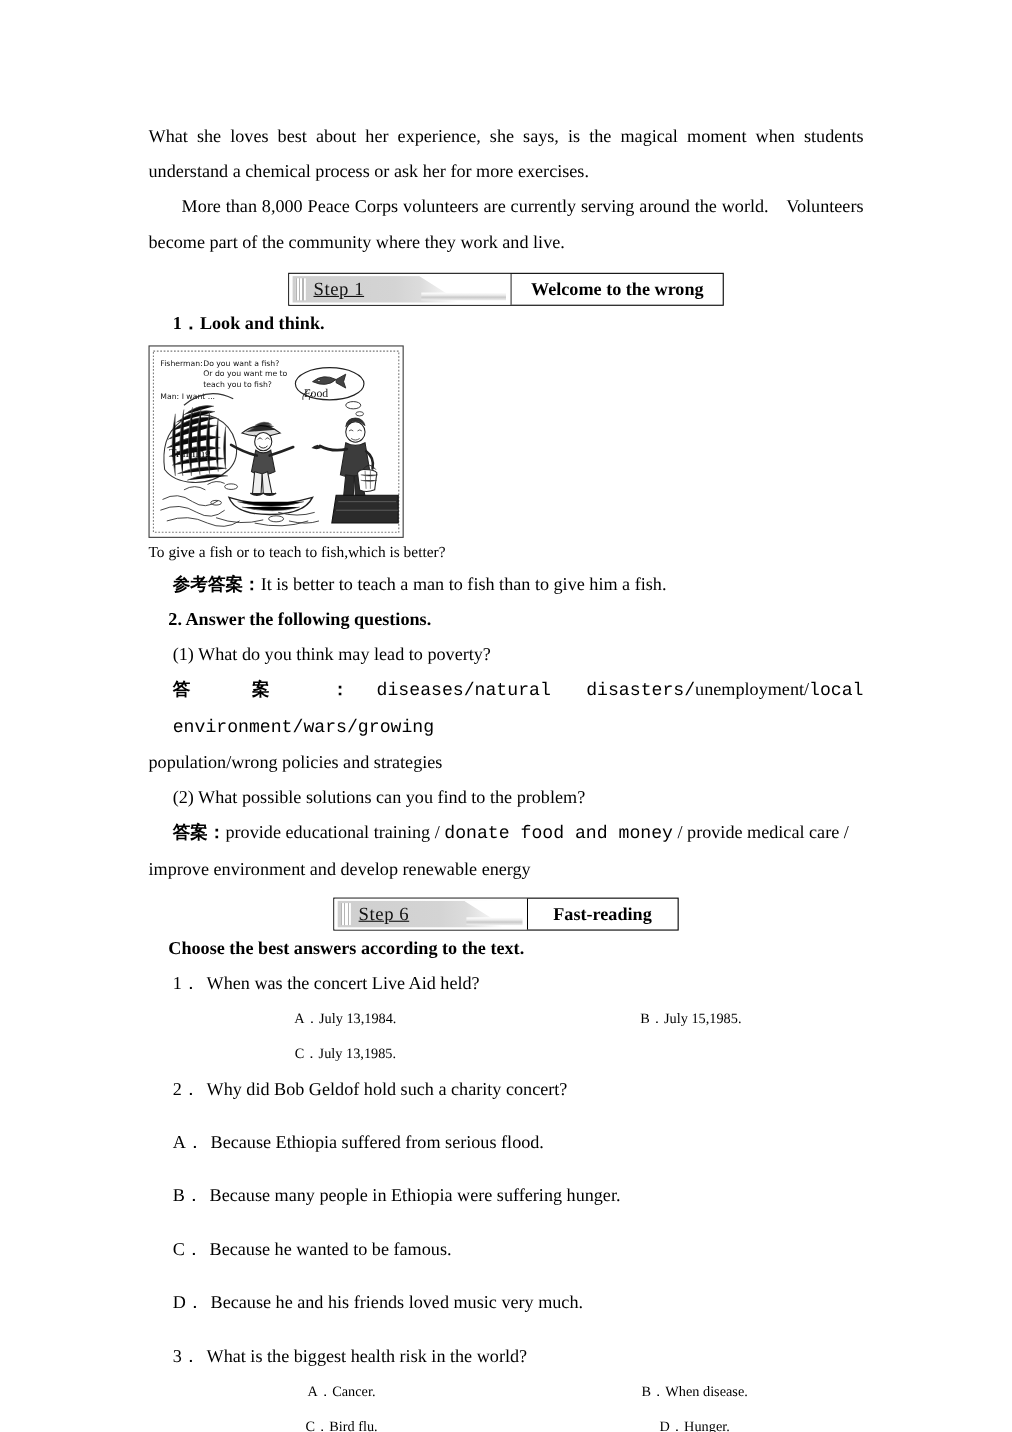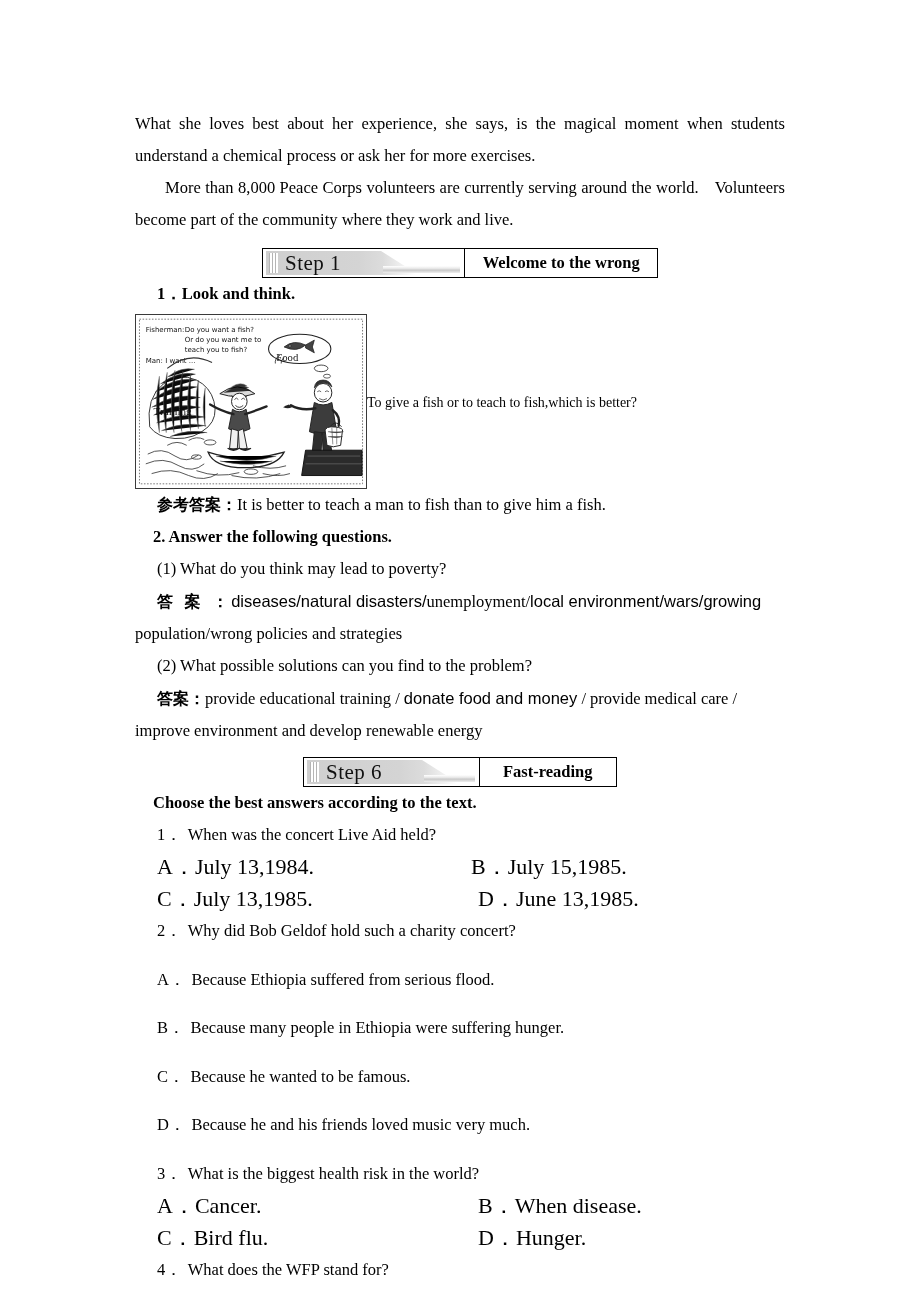--- a/index.html
+++ b/index.html
@@ -86,24 +86,25 @@
     width: 9px;
     height: 20px;
     background: repeating-linear-gradient(to right, #b5b5b5 0 1px, #ffffff 1px 3px);
   }
   .banner .left .step-label {
     position: relative;
     z-index: 3;
     display: block;
     padding-left: 22px;
     line-height: 28px;
-    font-size: 21px;
+    font-size: 17px;
     font-family: "Liberation Serif", "DejaVu Serif", serif;
     color: #111;
     letter-spacing: 0.5px;
+    text-decoration: underline;
   }
   .banner .divider {
     width: 1px;
     background: #000;
   }
   .banner .right {
     display: flex;
     align-items: center;
     justify-content: center;
     padding: 0 14px;
@@ -117,22 +118,21 @@
     font-size: 16.5px;
     line-height: 32px;
     margin: 0;
   }
   .heading.pad-left { padding-left: 22px; }
   .heading.pad-left2 { padding-left: 18px; }
 
   
   .figure {
     display: flex;
-    flex-direction: row;
-    align-items: center;
+    flex-direction: column;
     margin-top: 4px;
   }
   .cartoon-frame {
     width: 232px;
     height: 175px;
     border: 1px solid #3a3a3a;
     padding: 2px;
     background: #fff;
     box-sizing: border-box;
   }
@@ -153,35 +153,36 @@
   .ans-line.indent { padding-left: 22px; }
   .cn {
     font-family: "DejaVu Sans", sans-serif;
     font-weight: bold;
     font-size: 16px;
   }
   .cn.spaced { letter-spacing: 3px; }
   .u-ans {
     text-underline-offset: 3px;
   }
-  .sans { font-family: Liberation Sans, sans-serif; }
+  .sans { font-family: Liberation Mono, monospace; }
 
   
   .q {
     font-size: 16.5px;
     line-height: 32px;
     margin: 0;
     padding-left: 22px;
   }
   .q .num { margin-right: 6px; }
   .opts-2col {
     display: flex;
     padding-left: 22px;
-    font-size: 22px;
-    line-height: 32px;
+    font-size: 13px;
+    line-height: 32px;
+    text-align: center;
   }
   .opts-2col .col { width: 50%; }
   .opt {
     font-size: 16.5px;
     line-height: 32px;
     padding-left: 22px;
   }
   .opt .lbl { margin-right: 6px; }
 </style>
 </head>
@@ -370,21 +371,20 @@
 
   <p class="heading pad-left2">Choose the best answers according to the text.</p>
 
   <p class="q"><span class="num">1．</span><span>When was the concert Live Aid held?</span></p>
   <div class="opts-2col">
     <div class="col"><span class="lbl">A．</span><span>July 13,1984.</span></div>
     <div class="col"><span class="lbl">B．</span><span>July 15,1985.</span></div>
   </div>
   <div class="opts-2col">
     <div class="col"><span class="lbl">C．</span><span>July 13,1985.</span></div>
-    <div class="col" style="padding-left:14px;"><span class="lbl">D．</span><span>June 13,1985.</span></div>
   </div>
 
   <p class="q"><span class="num">2．</span><span>Why did Bob Geldof hold such a charity concert?</span></p>
   <p class="opt"><span class="lbl">A．</span><span>Because Ethiopia suffered from serious flood.</span></p>
   <p class="opt"><span class="lbl">B．</span><span>Because many people in Ethiopia were suffering hunger.</span></p>
   <p class="opt"><span class="lbl">C．</span><span>Because he wanted to be famous.</span></p>
   <p class="opt"><span class="lbl">D．</span><span>Because he and his friends loved music very much.</span></p>
 
   <p class="q"><span class="num">3．</span><span>What is the biggest health risk in the world?</span></p>
   <div class="opts-2col">

